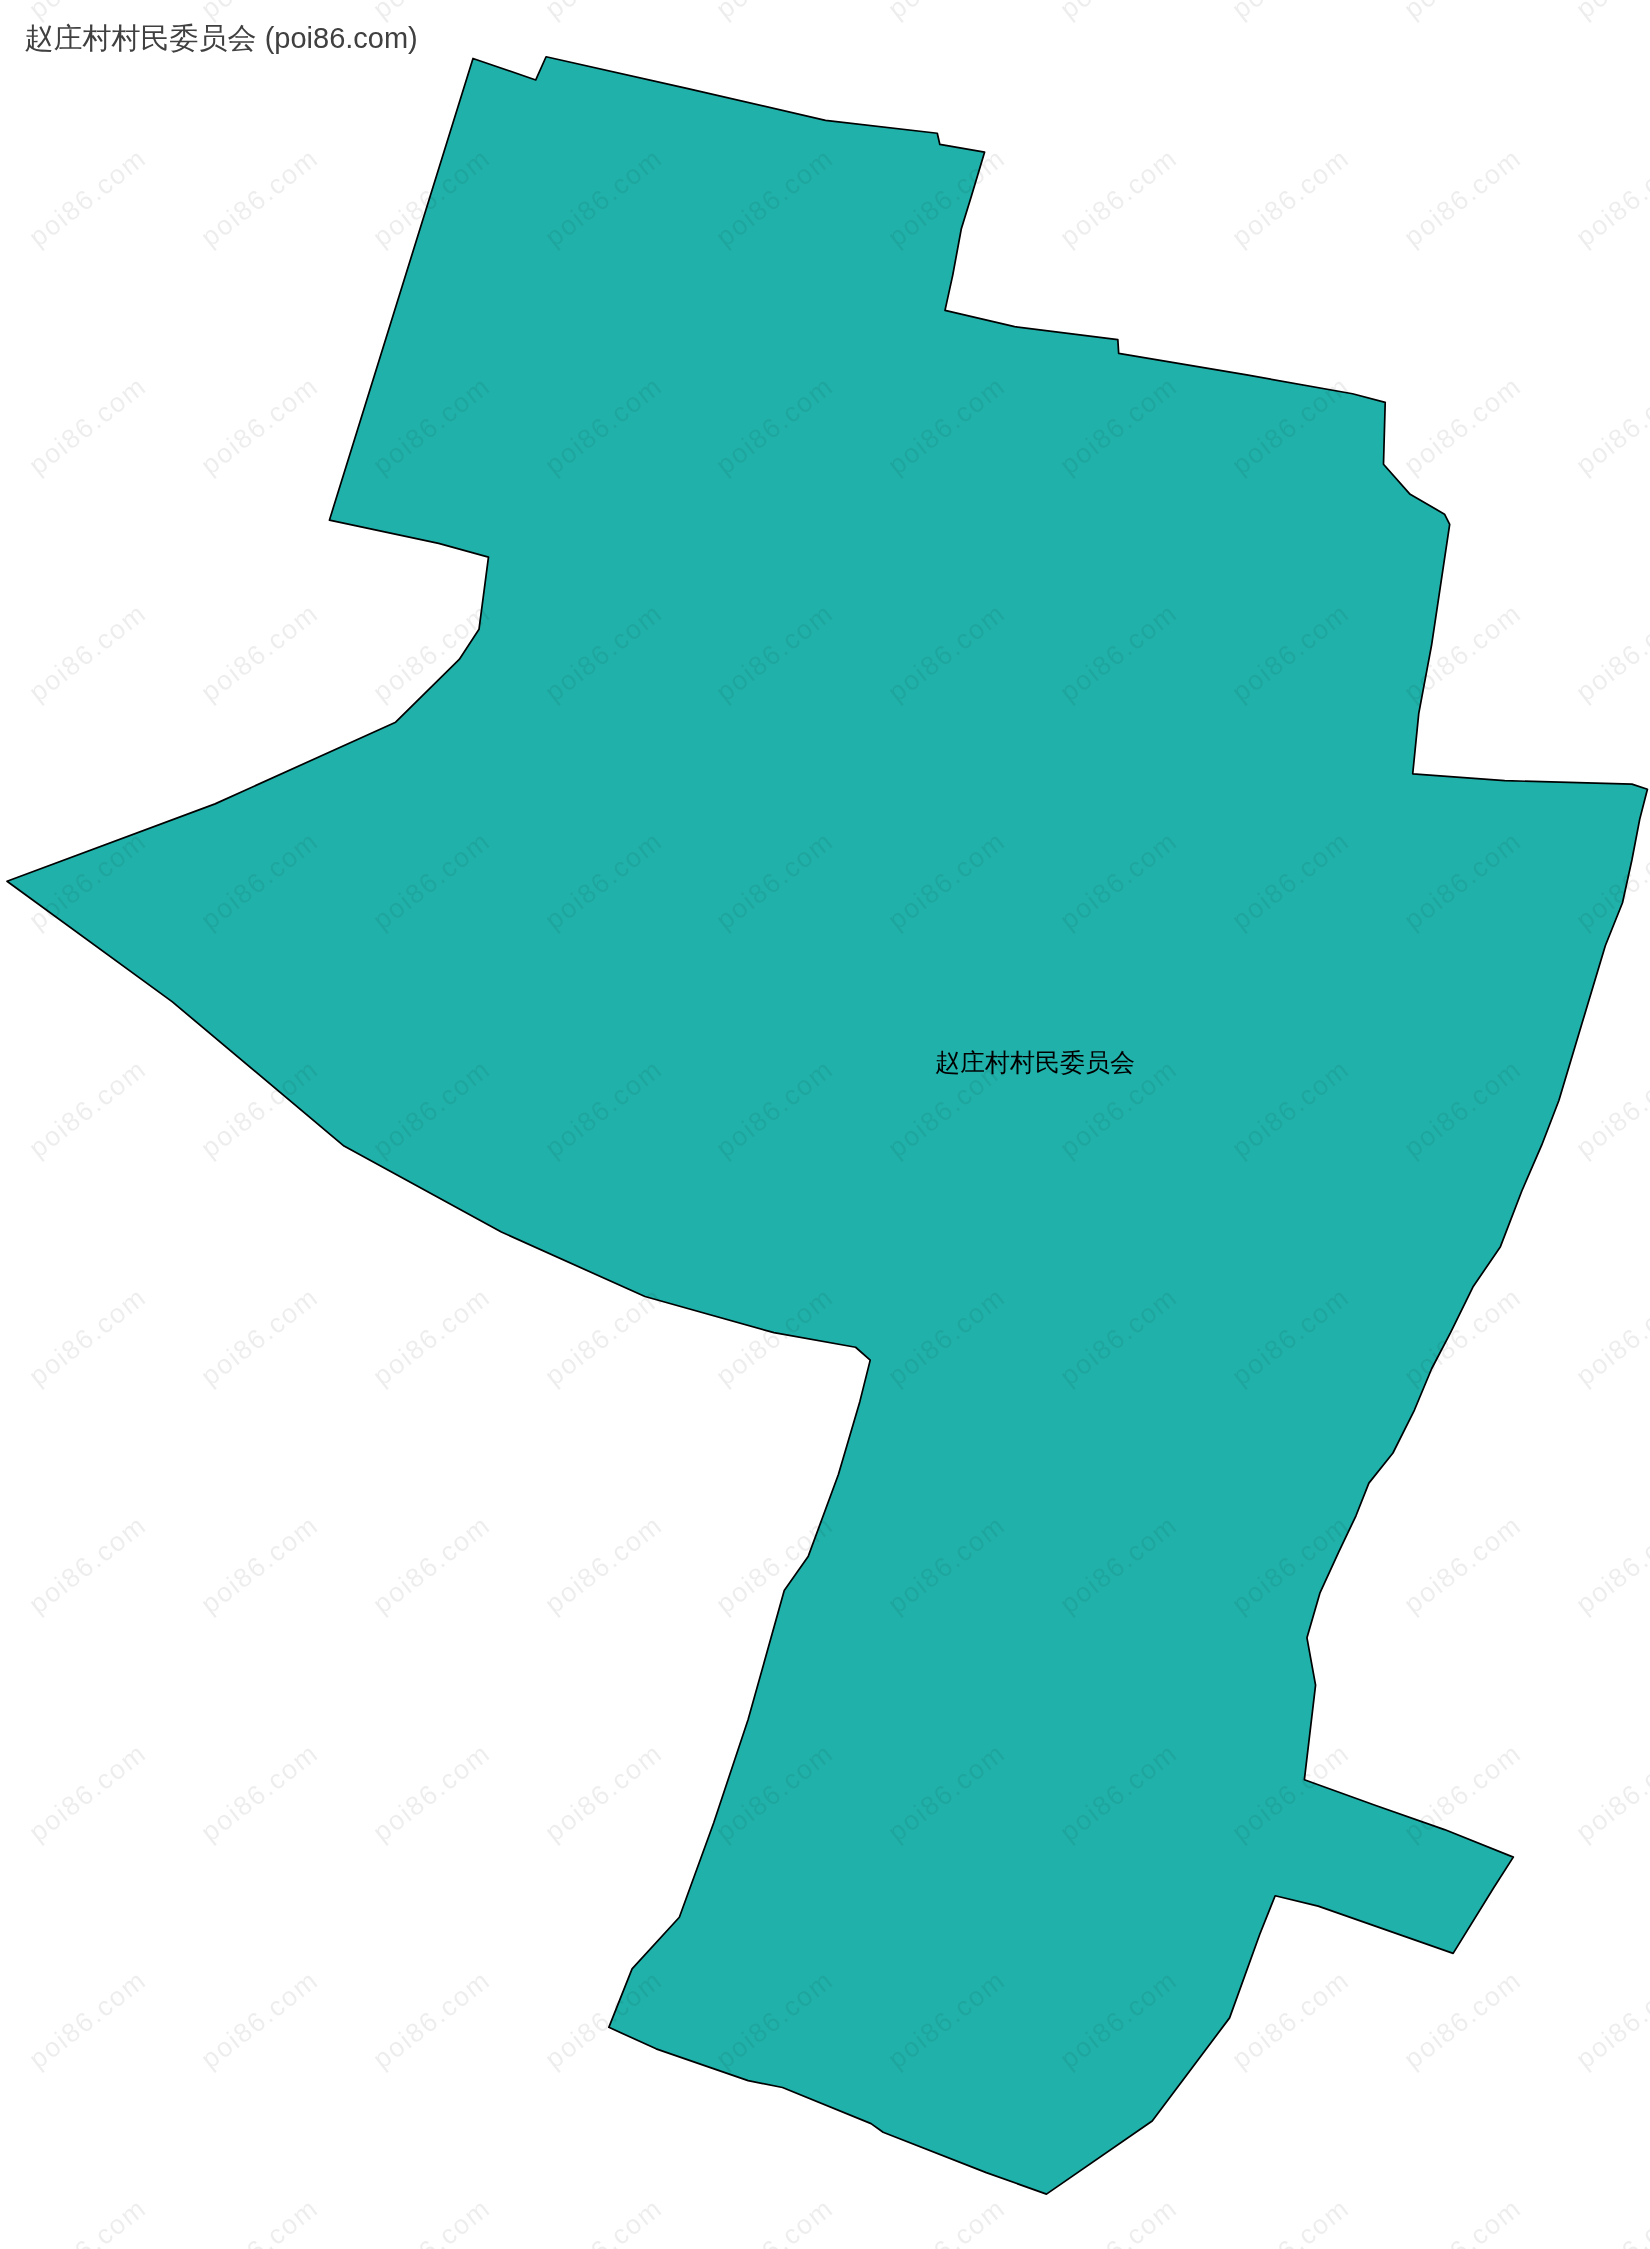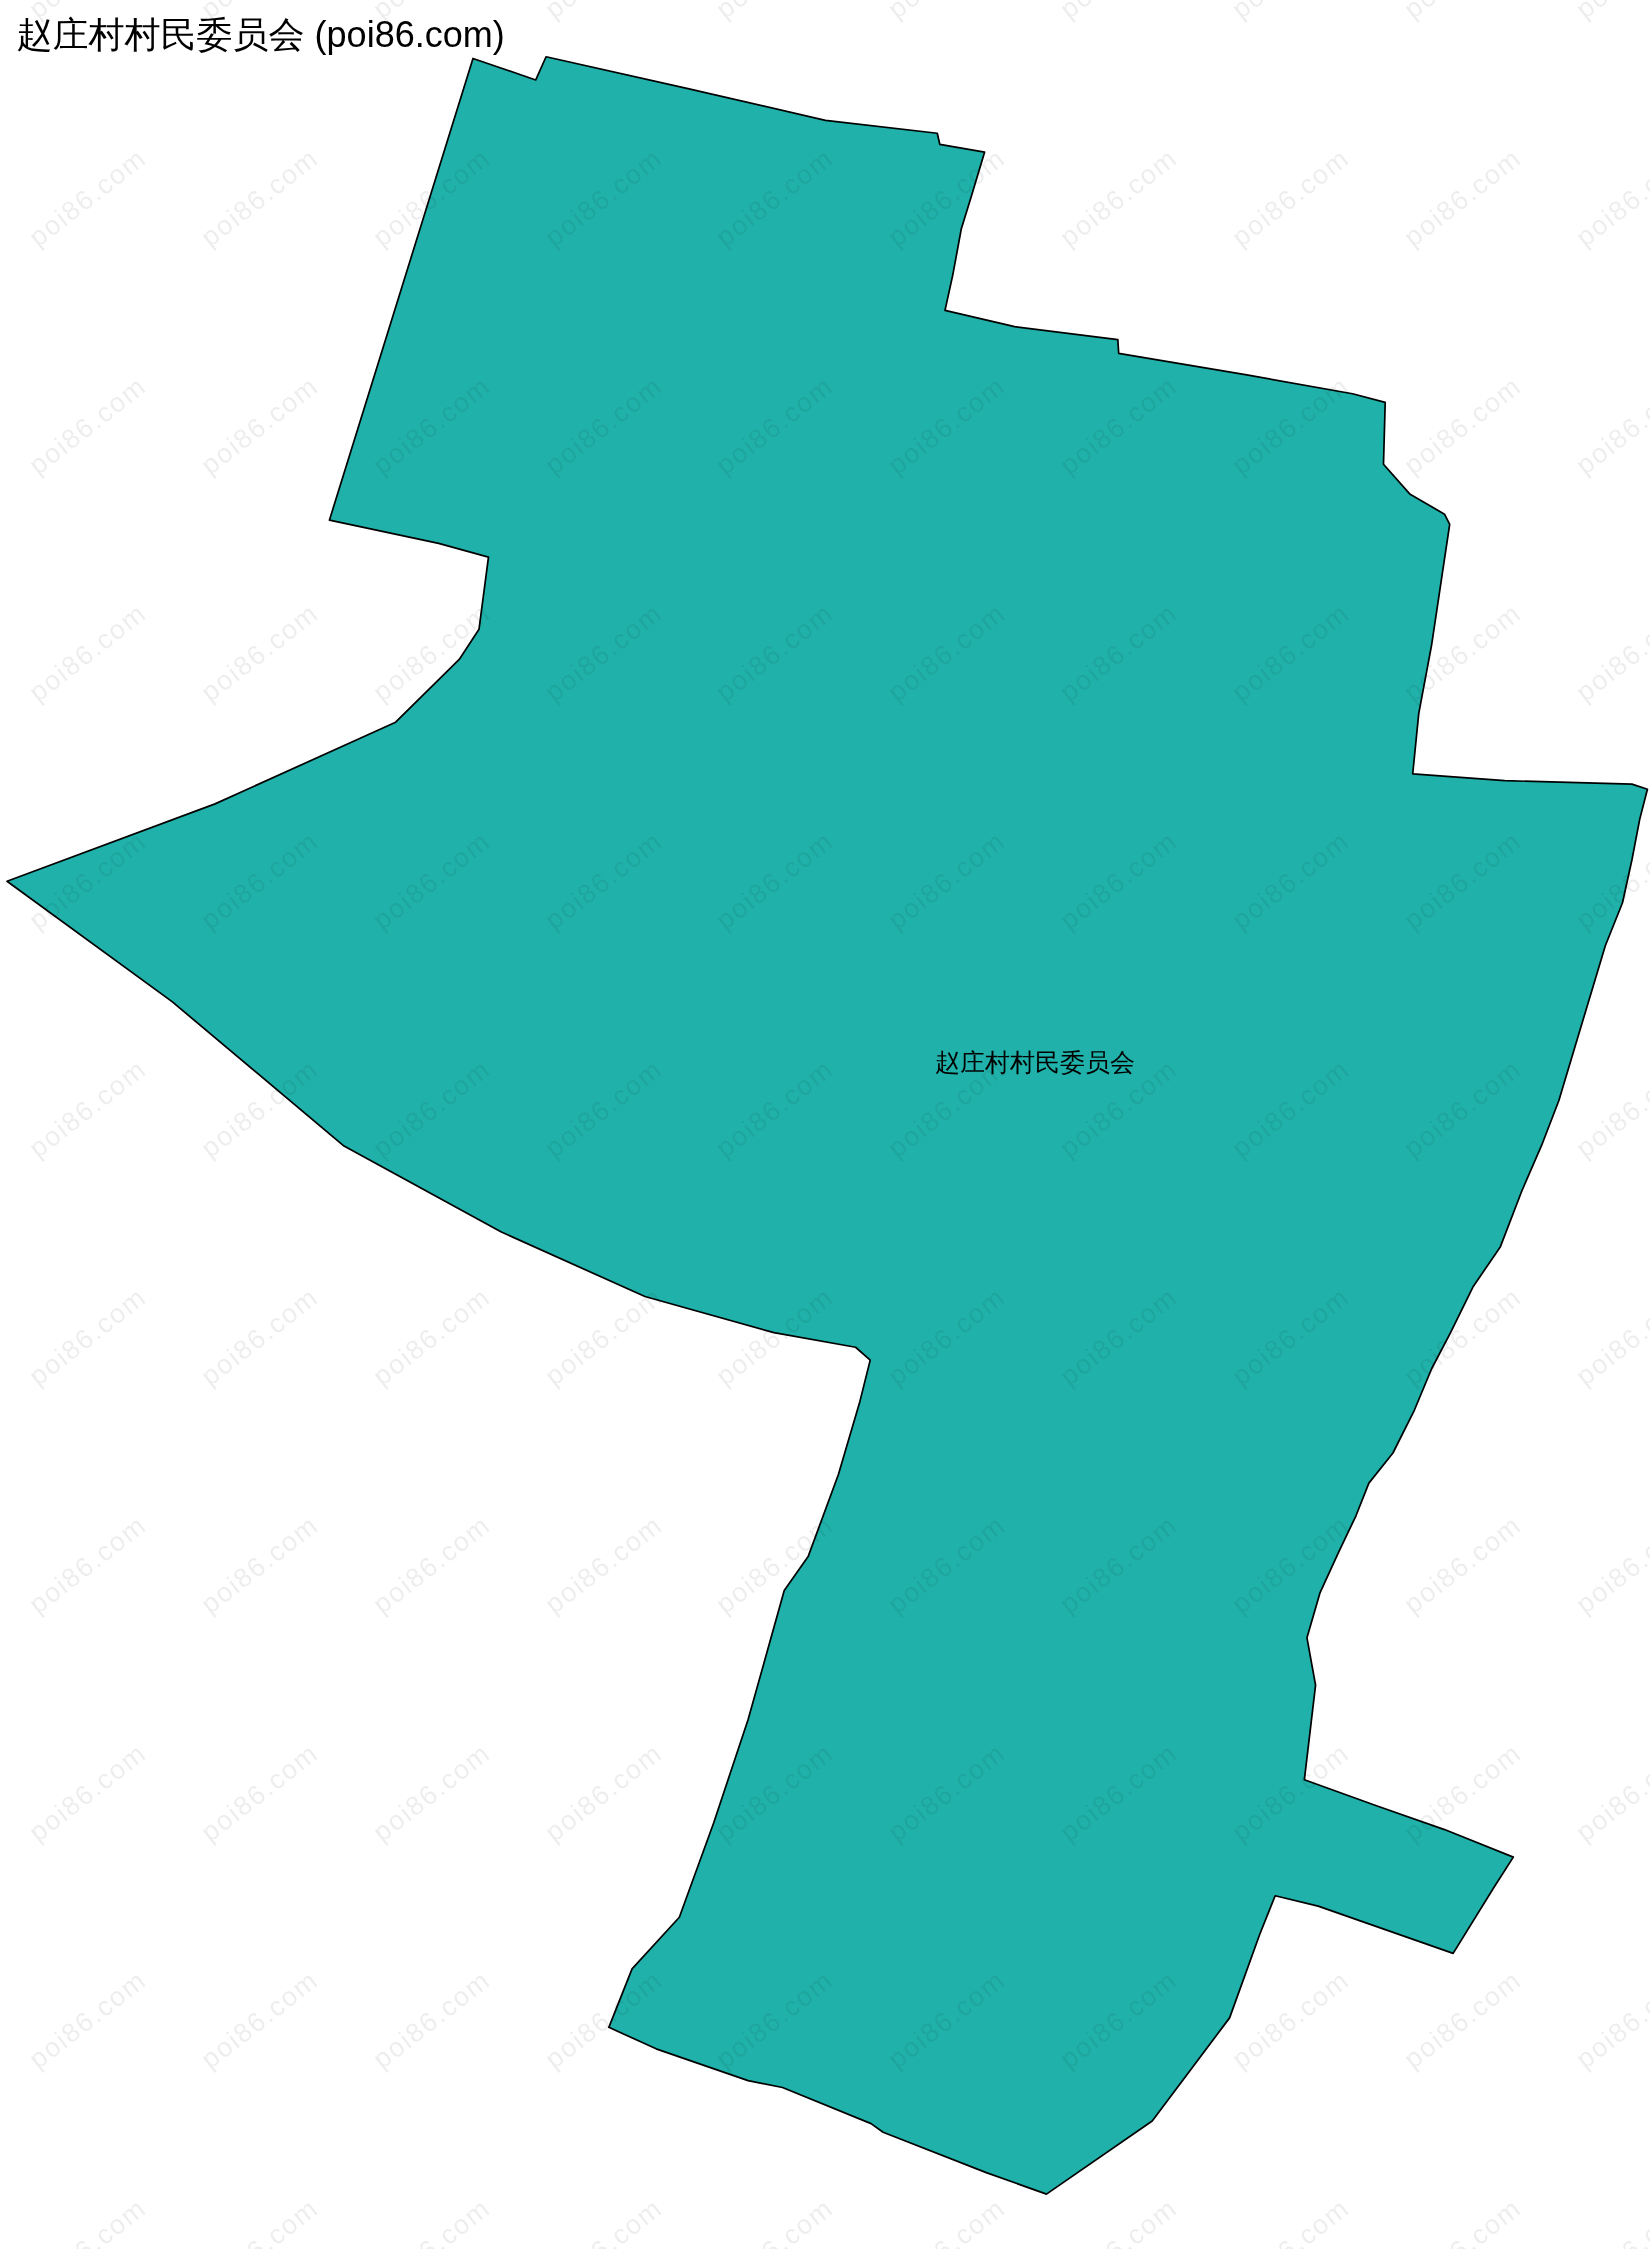--- a/index.html
+++ b/index.html
@@ -14,24 +14,24 @@
   .map-svg {
     position: absolute;
     left: 0; top: 0;
     width: 100%; height: 100%;
     display: block;
   }
   .page-title {
     position: absolute;
     left: 8.6px;
     top: 3.4px;
-    margin: 8px;
-    font-size: 36px;
+    margin: 16px;
+    font-size: 29px;
     font-weight: 500;
-    color: #000000;
+    color: #404040;
     white-space: nowrap;
     z-index: 3;
   }
   .region-label {
     position: absolute;
     transform: translate(-50%, -50%);
     font-size: 25px;
     color: #000000;
     white-space: nowrap;
     z-index: 3;

